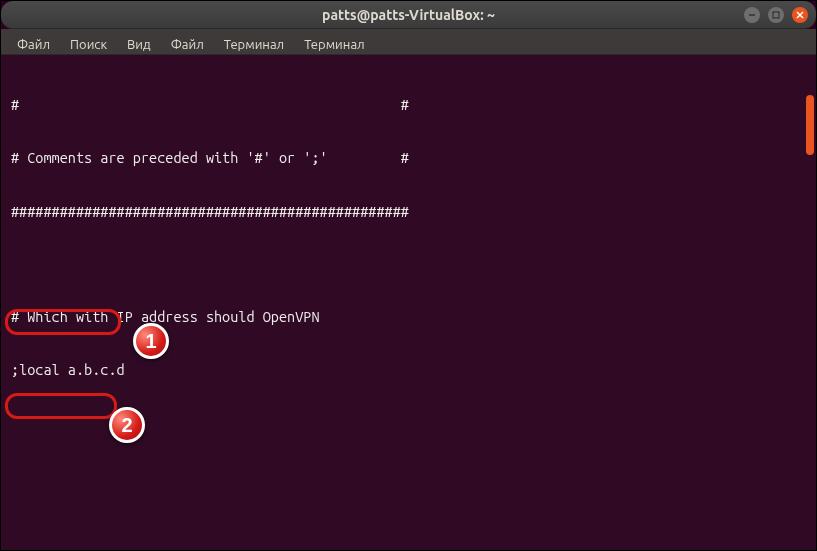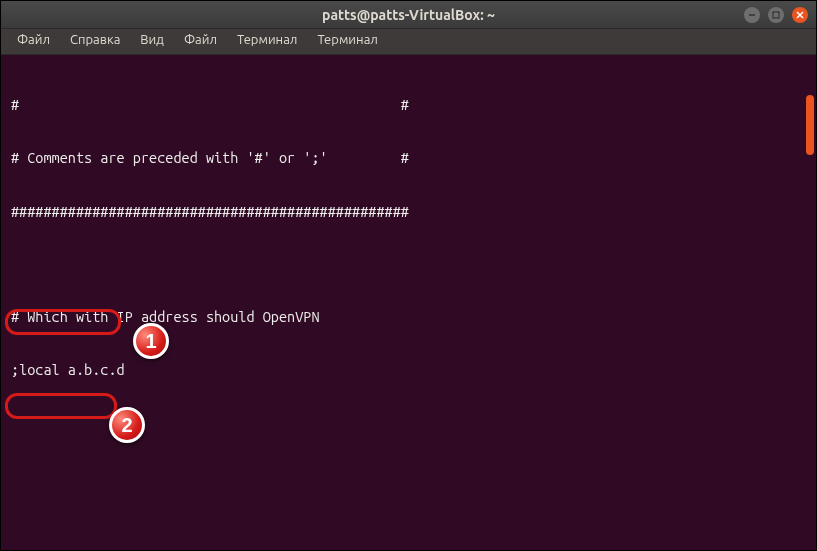--- a/index.html
+++ b/index.html
@@ -18,20 +18,21 @@
       border: 1px solid #000;
     }
     .titlebar {
       background: linear-gradient(to bottom, #4a4a4a, #3a3a3a);
       height: 28px;
       display: flex;
       align-items: center;
       justify-content: center;
       position: relative;
       border-bottom: 1px solid #2a2a2a;
+      border-radius: 12px;
     }
     .titlebar-text {
       color: #dfdbd2;
       font-family: "Ubuntu", sans-serif;
       font-size: 14px;
       font-weight: bold;
     }
     .window-controls {
       position: absolute;
       right: 8px;
@@ -49,21 +50,21 @@
       color: #3a3a3a;
       cursor: pointer;
     }
     .ctrl.min { background: #6e6e6e; }
     .ctrl.max { background: #6e6e6e; }
     .ctrl.close { background: #e95420; }
     .menubar {
       background: #3d3a39;
       height: 26px;
       display: flex;
-      align-items: flex-start;
+      align-items: flex-end;
       padding: 0 8px;
       gap: 4px;
       border-bottom: 1px solid #2a2a2a;
     }
     .menu-item {
       color: #dfdbd2;
       font-family: "Ubuntu", sans-serif;
       font-size: 13px;
       padding: 3px 8px;
       cursor: pointer;
@@ -133,21 +134,21 @@
         <svg width="8" height="8" viewBox="0 0 8 8">
             <line x1="1" y1="1" x2="7" y2="7" stroke="#fff" stroke-width="1.5"></line>
             <line x1="7" y1="1" x2="1" y2="7" stroke="#fff" stroke-width="1.5"></line>
           </svg>
       </div>
     </div>
   </div>
 
   <div class="menubar">
     <span class="menu-item">Файл</span>
-    <span class="menu-item">Справка</span>
+    <span class="menu-item">Поиск</span>
     <span class="menu-item">Вид</span>
     <span class="menu-item">Файл</span>
     <span class="menu-item">Терминал</span>
     <span class="menu-item">Терминал</span>
   </div>
 
   <div class="terminal">
     <span class="line">#                                               #</span>
     <span class="line"># Comments are preceded with '#' or ';'         #</span>
     <span class="line">#################################################</span>

